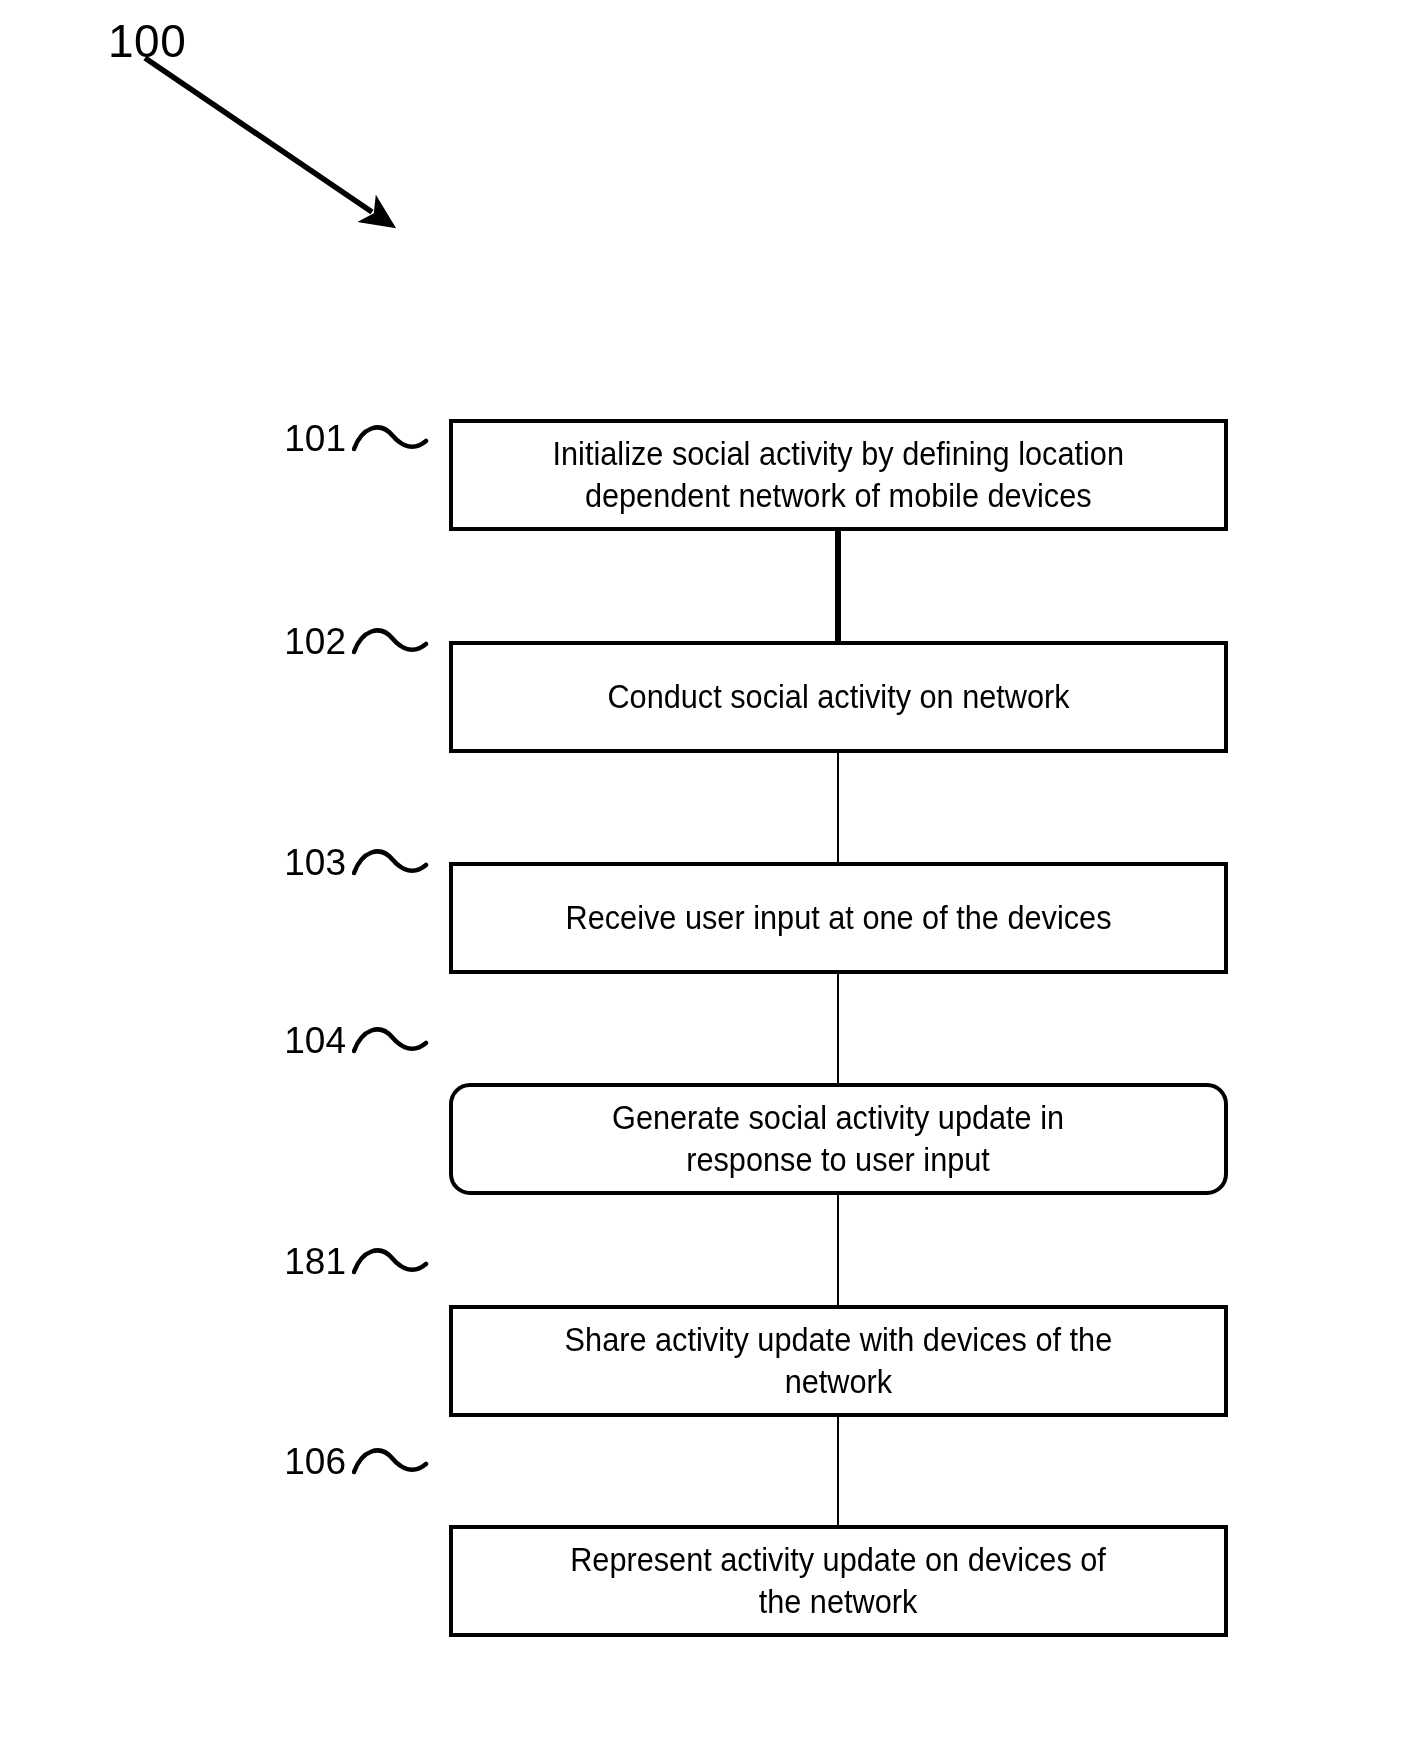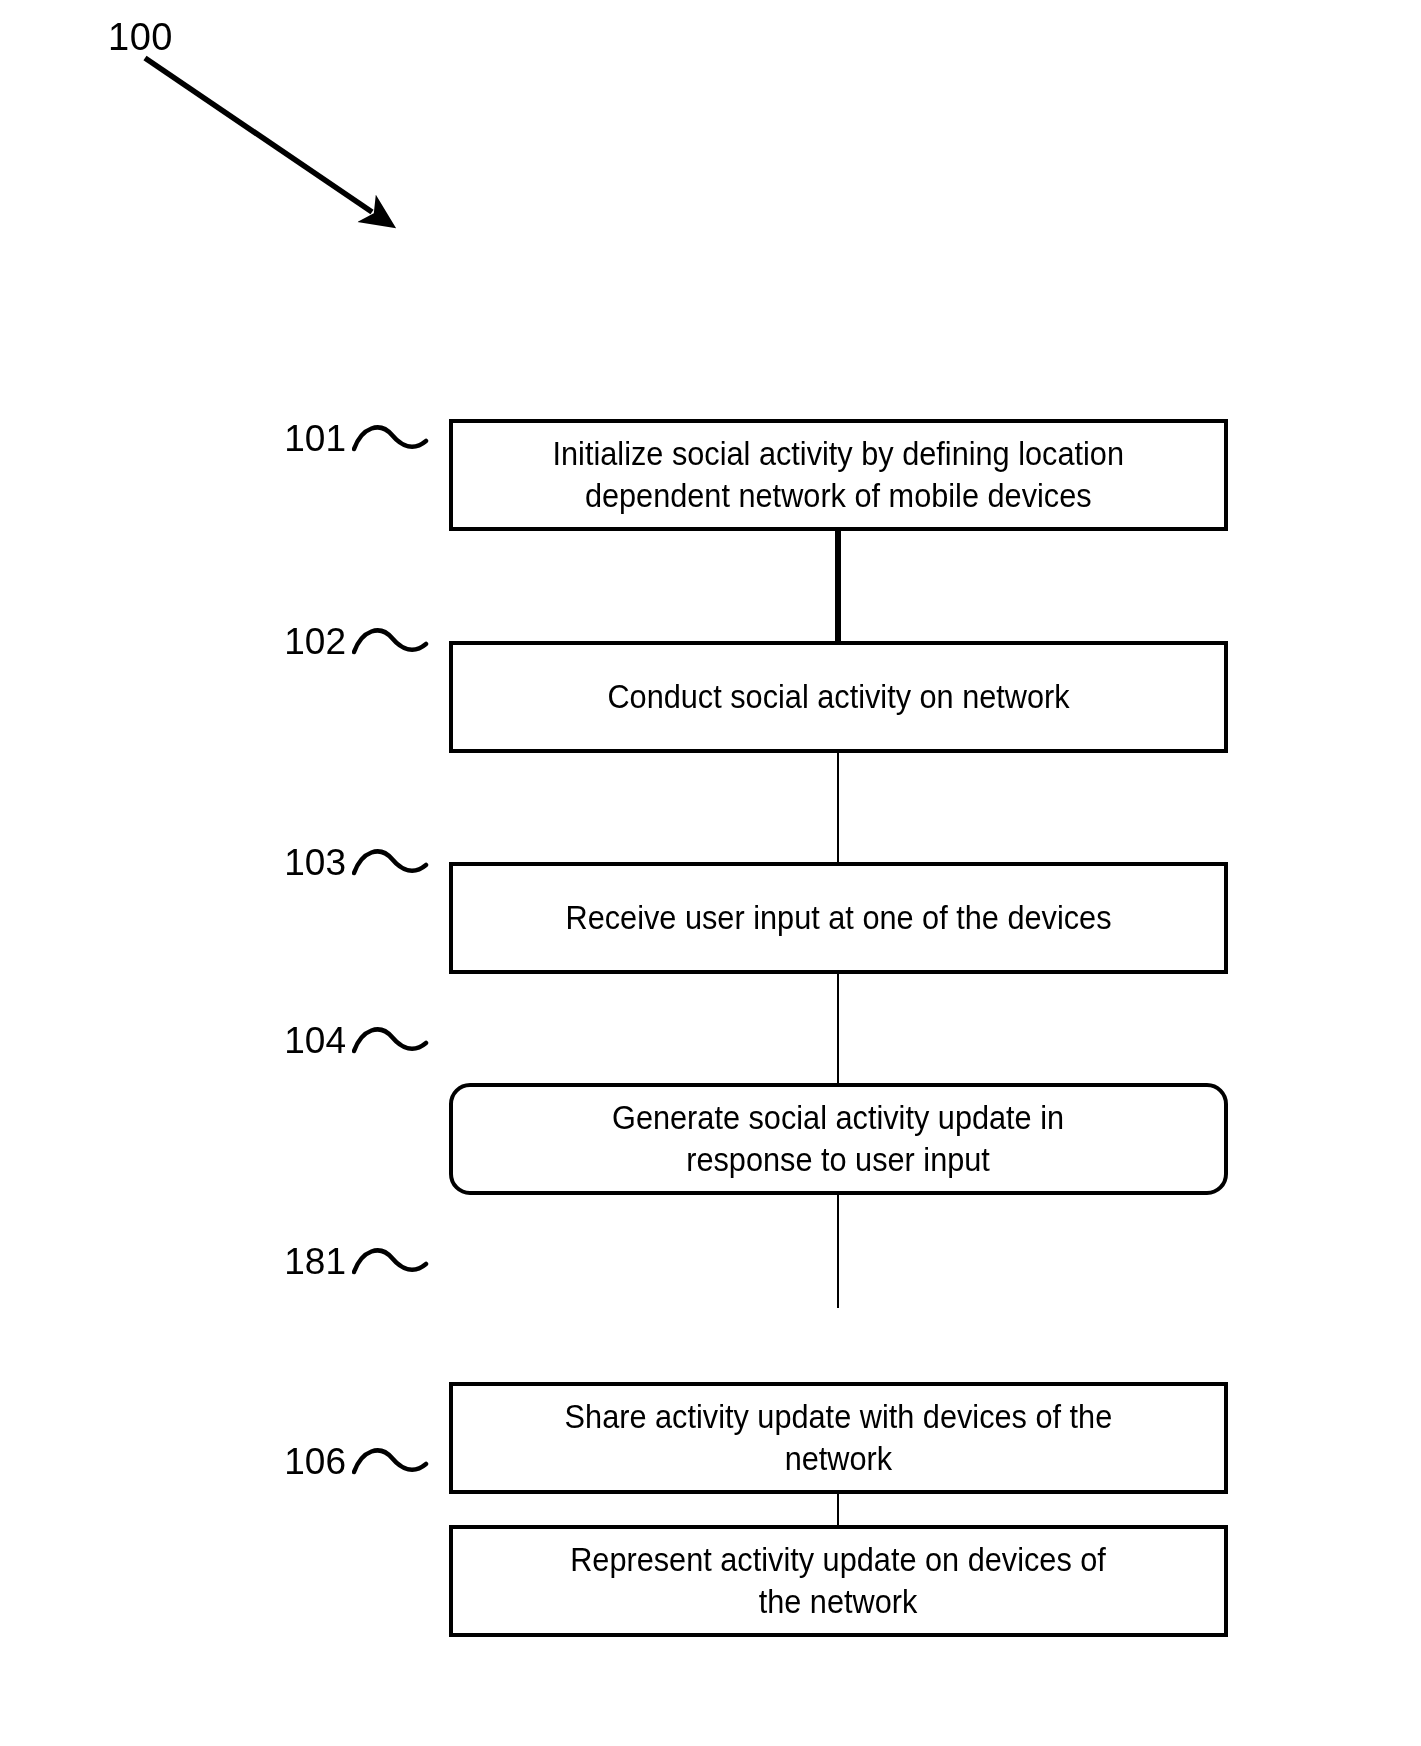--- a/index.html
+++ b/index.html
@@ -13,21 +13,21 @@
   }
   #figure {
     position: relative;
     width: 1421px;
     height: 1746px;
     background: #ffffff;
     overflow: hidden;
   }
   .fig-ref {
     position: absolute;
-    font-size: 38px;
+    font-size: 46px;
     line-height: 1;
     letter-spacing: 0.5px;
     color: #000;
     white-space: nowrap;
   }
   #fig-number {
     left: 108px;
     top: 18px;
   }
   #lead-arrow {
@@ -131,21 +131,21 @@
   </svg>
   <div class="step-box" style="left:449px;top:1083px;width:779px;height:112px;border-radius:21px;">
     <div class="step-text">Generate social activity update in
 response to user input</div>
   </div>
 
   <div class="step-label" style="left:276px;top:1243px;width:70px;">181</div>
   <svg class="squiggle" style="left:352px;top:1228px;" viewBox="0 0 78 54">
     <path d="M2,44 C10,22 28,16 40,30 C50,42 62,46 74,36" fill="none" stroke="#000000" stroke-width="4.5" stroke-linecap="round"></path>
   </svg>
-  <div class="step-box" style="left:449px;top:1382px;width:779px;height:112px;">
+  <div class="step-box" style="left:449px;top:1305px;width:779px;height:112px;">
     <div class="step-text">Share activity update with devices of the
 network</div>
   </div>
 
   <div class="step-label" style="left:276px;top:1443px;width:70px;">106</div>
   <svg class="squiggle" style="left:352px;top:1428px;" viewBox="0 0 78 54">
     <path d="M2,44 C10,22 28,16 40,30 C50,42 62,46 74,36" fill="none" stroke="#000000" stroke-width="4.5" stroke-linecap="round"></path>
   </svg>
   <div class="step-box" style="left:449px;top:1525px;width:779px;height:112px;">
     <div class="step-text">Represent activity update on devices of

